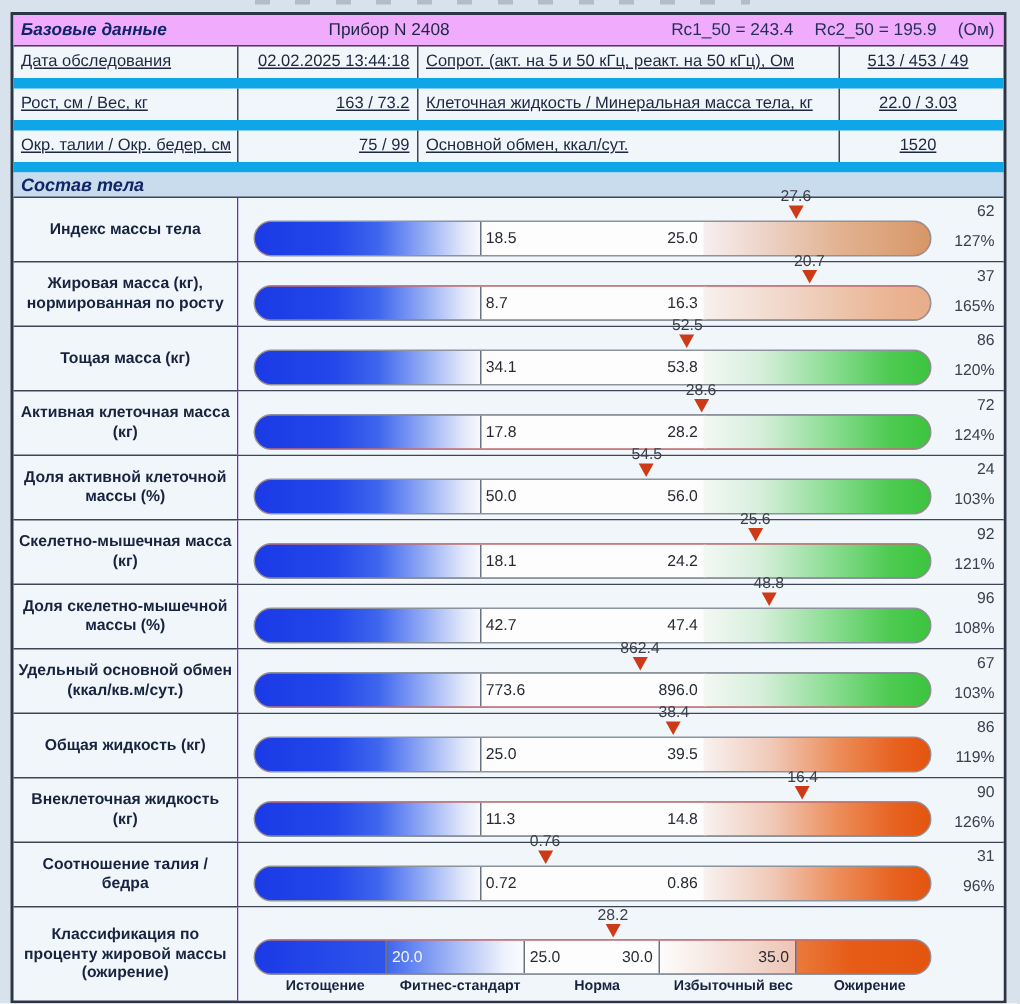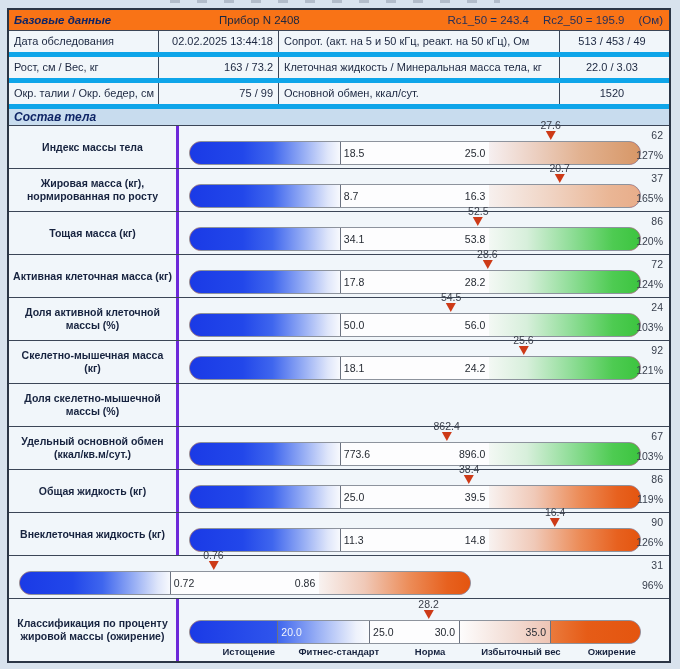--- a/index.html
+++ b/index.html
@@ -8,41 +8,41 @@
     background:#d8e2ed;
     font-family:"Liberation Sans", sans-serif;
     color:#1c2740; overflow:hidden;
   }
   .cut{ position:absolute; top:0; left:170px; width:330px; height:3px;
         background:repeating-linear-gradient(90deg,#8c96a6 0 10px, transparent 10px 27px);
         opacity:.5; }
   .doc{ position:absolute; left:7px; top:8px; width:664px;
         background:#f1f6fa; border:2px solid #2b3545; box-sizing:border-box; }
   
-  .bhead{ height:20px; background:#f97316; display:flex; align-items:center;
+  .bhead{ height:20px; background:#f0abfc; display:flex; align-items:center;
           border-bottom:1px solid #3c4657; font-size:11.5px; }
   .btitle{ font-weight:bold; font-style:italic; color:#0f2566; padding-left:5px; width:205px; }
   .bdevice{ color:#253указ05a; }
   .brc{ margin-left:auto; display:flex; gap:14px; padding-right:6px; color:#25305a; }
   .brow{ display:grid; grid-template-columns:150px 120px 281px 1fr;
-         height:21px; line-height:21px; font-size:11px; border-bottom:5px solid #0ea5e9; }
+         height:21px; line-height:21px; font-size:11px; border-bottom:7px solid #0ea5e9;text-decoration:underline; }
   .brow > div{ overflow:hidden; white-space:nowrap; }
   .bc1{ padding-left:5px; border-right:1px solid #3c4657; }
   .bc2{ padding-right:5px; text-align:right; border-right:1px solid #3c4657; }
   .bc3{ padding-left:5px; border-right:1px solid #3c4657; }
   .bc4{ padding-right:5px; text-align:center; }
   
   .shead{ height:16px; background:#c8dcee; border-bottom:1px solid #3c4657;
           font-size:12px; font-weight:bold; font-style:italic; color:#0f2566;
           padding-left:5px; display:flex; align-items:center; }
   
   .crow{ display:flex; height:43px; box-sizing:border-box; border-bottom:1px solid #3c4657; }
   .crow.tall{ height:62px; }
   .crow:last-child{ border-bottom:none; }
-  .lbl{ width:170px; border-right:3px solid #6d28d9; box-sizing:border-box;
+  .lbl{ width:150px; border-right:1px solid #6d28d9; box-sizing:border-box;
         display:flex; align-items:center; justify-content:center; text-align:center;
         font-weight:bold; font-size:10.5px; line-height:1.2; color:#17233f; padding:1px 3px; }
   .chart{ flex:1; position:relative; background:#f1f6fa; }
   .bar-wrap{ position:absolute; left:10px; bottom:3px; width:452px; height:24px; }
   .tall .bar-wrap{ bottom:17px; }
   .bar{ position:relative; width:100%; height:100%; box-sizing:border-box;
         border:1px solid #8d939d; border-radius:12px; overflow:hidden; background:#ef4444; }
   .seg{ position:absolute; top:0; bottom:0; }
   .seg-left{ left:0; width:33.3%;
     background:linear-gradient(90deg,#1a3ae6 0%,#2247ea 35%,#3f66ee 55%,#93abf4 75%,#dfe6fa 92%,#f7f9fd 100%); }
@@ -72,21 +72,21 @@
   .z3{ left:39.8%; width:20%; border-left:1px solid #6b7280; background:#fdfdfe; }
   .z4{ left:59.8%; width:20.2%; border-left:1px solid #6b7280;
        background:linear-gradient(90deg,#fdfcfc 0%,#f3ded6 55%,#eec4b4 100%); }
   .z5{ left:80%; width:20%; border-left:1px solid #6b7280;
        background:linear-gradient(90deg,#ea7a3c 0%,#e65c17 40%,#e4550f 100%); }
   .zthr{ position:absolute; top:0; height:100%; line-height:22px; font-size:10.5px; color:#262b33; }
   .zt0{ left:calc(19.4% + 4px); } .zt0{ color:#f2f5fb; }
   .zt1{ left:calc(39.8% + 4px); }
   .zt2{ left:59.8%; transform:translateX(calc(-100% - 4px)); }
   .zt3{ left:80%; transform:translateX(calc(-100% - 4px)); }
-  .zone-labels{ position:absolute; top:100%; left:16px; width:100%; height:15px; }
+  .zone-labels{ position:absolute; top:100%; left:4px; width:100%; height:15px; }
   .zname{ position:absolute; transform:translateX(-50%); white-space:nowrap;
           font-size:9.5px; font-weight:bold; color:#17233f; top:2px; }
 </style>
 </head>
 <body>
 
 <div class="page">
   <div class="cut"></div>
   <div class="doc">
 
@@ -262,20 +262,39 @@
       </div>
       <div class="pcol">
         <div>92</div>
         <div>121%</div>
       </div>
     </div>
   </div>
 
   <div class="crow c-green">
     <div class="lbl">Доля скелетно-мышечной массы (%)</div>
+    <div class="chart">
+      <div class="bar-wrap">
+        <div class="marker" style="left: 76%;">
+          <div class="mval">48.8</div>
+          <div class="tri"></div>
+        </div>
+        <div class="bar">
+          <div class="seg seg-left"></div>
+          <div class="seg seg-mid"></div>
+          <div class="seg seg-right"></div>
+          <div class="thr t1">42.7</div>
+          <div class="thr t2">47.4</div>
+        </div>
+      </div>
+      <div class="pcol">
+        <div>96</div>
+        <div>108%</div>
+      </div>
+    </div>
   </div>
 
   <div class="crow c-green">
     <div class="lbl">Удельный основной обмен (ккал/кв.м/сут.)</div>
     <div class="chart">
       <div class="bar-wrap">
         <div class="marker" style="left: 57%;">
           <div class="mval">862.4</div>
           <div class="tri"></div>
         </div>
@@ -334,20 +353,21 @@
         </div>
       </div>
       <div class="pcol">
         <div>90</div>
         <div>126%</div>
       </div>
     </div>
   </div>
 
   <div class="crow c-red">
+    <div class="lbl">Соотношение талия / бедра</div>
     <div class="chart">
       <div class="bar-wrap">
         <div class="marker" style="left: 43%;">
           <div class="mval">0.76</div>
           <div class="tri"></div>
         </div>
         <div class="bar">
           <div class="seg seg-left"></div>
           <div class="seg seg-mid"></div>
           <div class="seg seg-right"></div>

